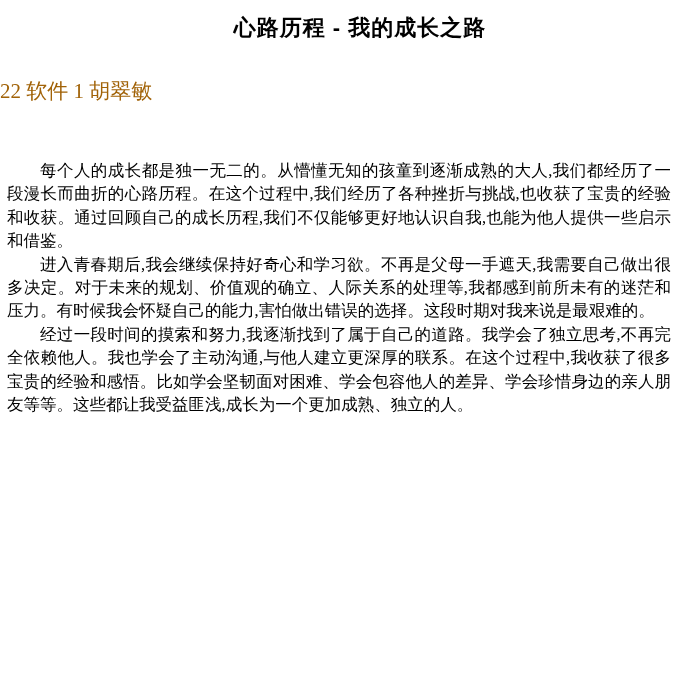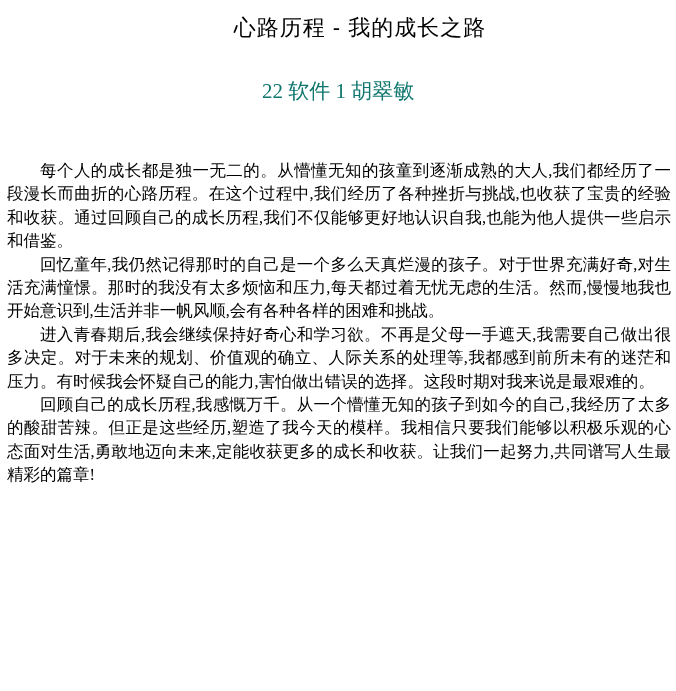--- a/index.html
+++ b/index.html
@@ -18,36 +18,36 @@
     height: 691px;
     background: #ffffff;
     color: #000000;
     box-sizing: border-box;
   }
   .doc-title {
     margin: 0;
     padding-top: 14px;
     text-align: center;
     font-family: "Liberation Sans", sans-serif;
-    font-weight: 400;
+    font-weight: 700;
     font-size: 22px;
     line-height: 28px;
     color: #000000;
     letter-spacing: 1px;
     padding-left: 44px;
   }
   .doc-byline {
     margin: 0;
     padding-top: 36px;
-    text-align: center;
+    text-align: left;
     font-family: "Liberation Serif", serif;
     font-weight: 400;
     font-size: 21px;
     line-height: 26px;
-    color: #0f766e;
+    color: #a16207;
   }
   .doc-body {
     padding: 55px 5px 0 7px;
     font-family: "Liberation Serif", serif;
     font-size: 16.5px;
     line-height: 23.4px;
     color: #000000;
     text-align: justify;
   }
   .doc-body p {
@@ -58,17 +58,16 @@
 </head>
 <body>
 
 <div class="page">
   <h1 class="doc-title">心路历程 - 我的成长之路</h1>
 
   <h2 class="doc-byline">22 软件 1 胡翠敏</h2>
 
   <div class="doc-body">
     <p>每个人的成长都是独一无二的。从懵懂无知的孩童到逐渐成熟的大人,我们都经历了一段漫长而曲折的心路历程。在这个过程中,我们经历了各种挫折与挑战,也收获了宝贵的经验和收获。通过回顾自己的成长历程,我们不仅能够更好地认识自我,也能为他人提供一些启示和借鉴。</p>
-    <p>回忆童年,我仍然记得那时的自己是一个多么天真烂漫的孩子。对于世界充满好奇,对生活充满憧憬。那时的我没有太多烦恼和压力,每天都过着无忧无虑的生活。然而,慢慢地我也开始意识到,生活并非一帆风顺,会有各种各样的困难和挑战。</p>
     <p>进入青春期后,我会继续保持好奇心和学习欲。不再是父母一手遮天,我需要自己做出很多决定。对于未来的规划、价值观的确立、人际关系的处理等,我都感到前所未有的迷茫和压力。有时候我会怀疑自己的能力,害怕做出错误的选择。这段时期对我来说是最艰难的。</p>
-    <p>回顾自己的成长历程,我感慨万千。从一个懵懂无知的孩子到如今的自己,我经历了太多的酸甜苦辣。但正是这些经历,塑造了我今天的模样。我相信只要我们能够以积极乐观的心态面对生活,勇敢地迈向未来,定能收获更多的成长和收获。让我们一起努力,共同谱写人生最精彩的篇章!</p>
+    <p>经过一段时间的摸索和努力,我逐渐找到了属于自己的道路。我学会了独立思考,不再完全依赖他人。我也学会了主动沟通,与他人建立更深厚的联系。在这个过程中,我收获了很多宝贵的经验和感悟。比如学会坚韧面对困难、学会包容他人的差异、学会珍惜身边的亲人朋友等等。这些都让我受益匪浅,成长为一个更加成熟、独立的人。</p>
   </div>
 </div>
 
 </body></html>

